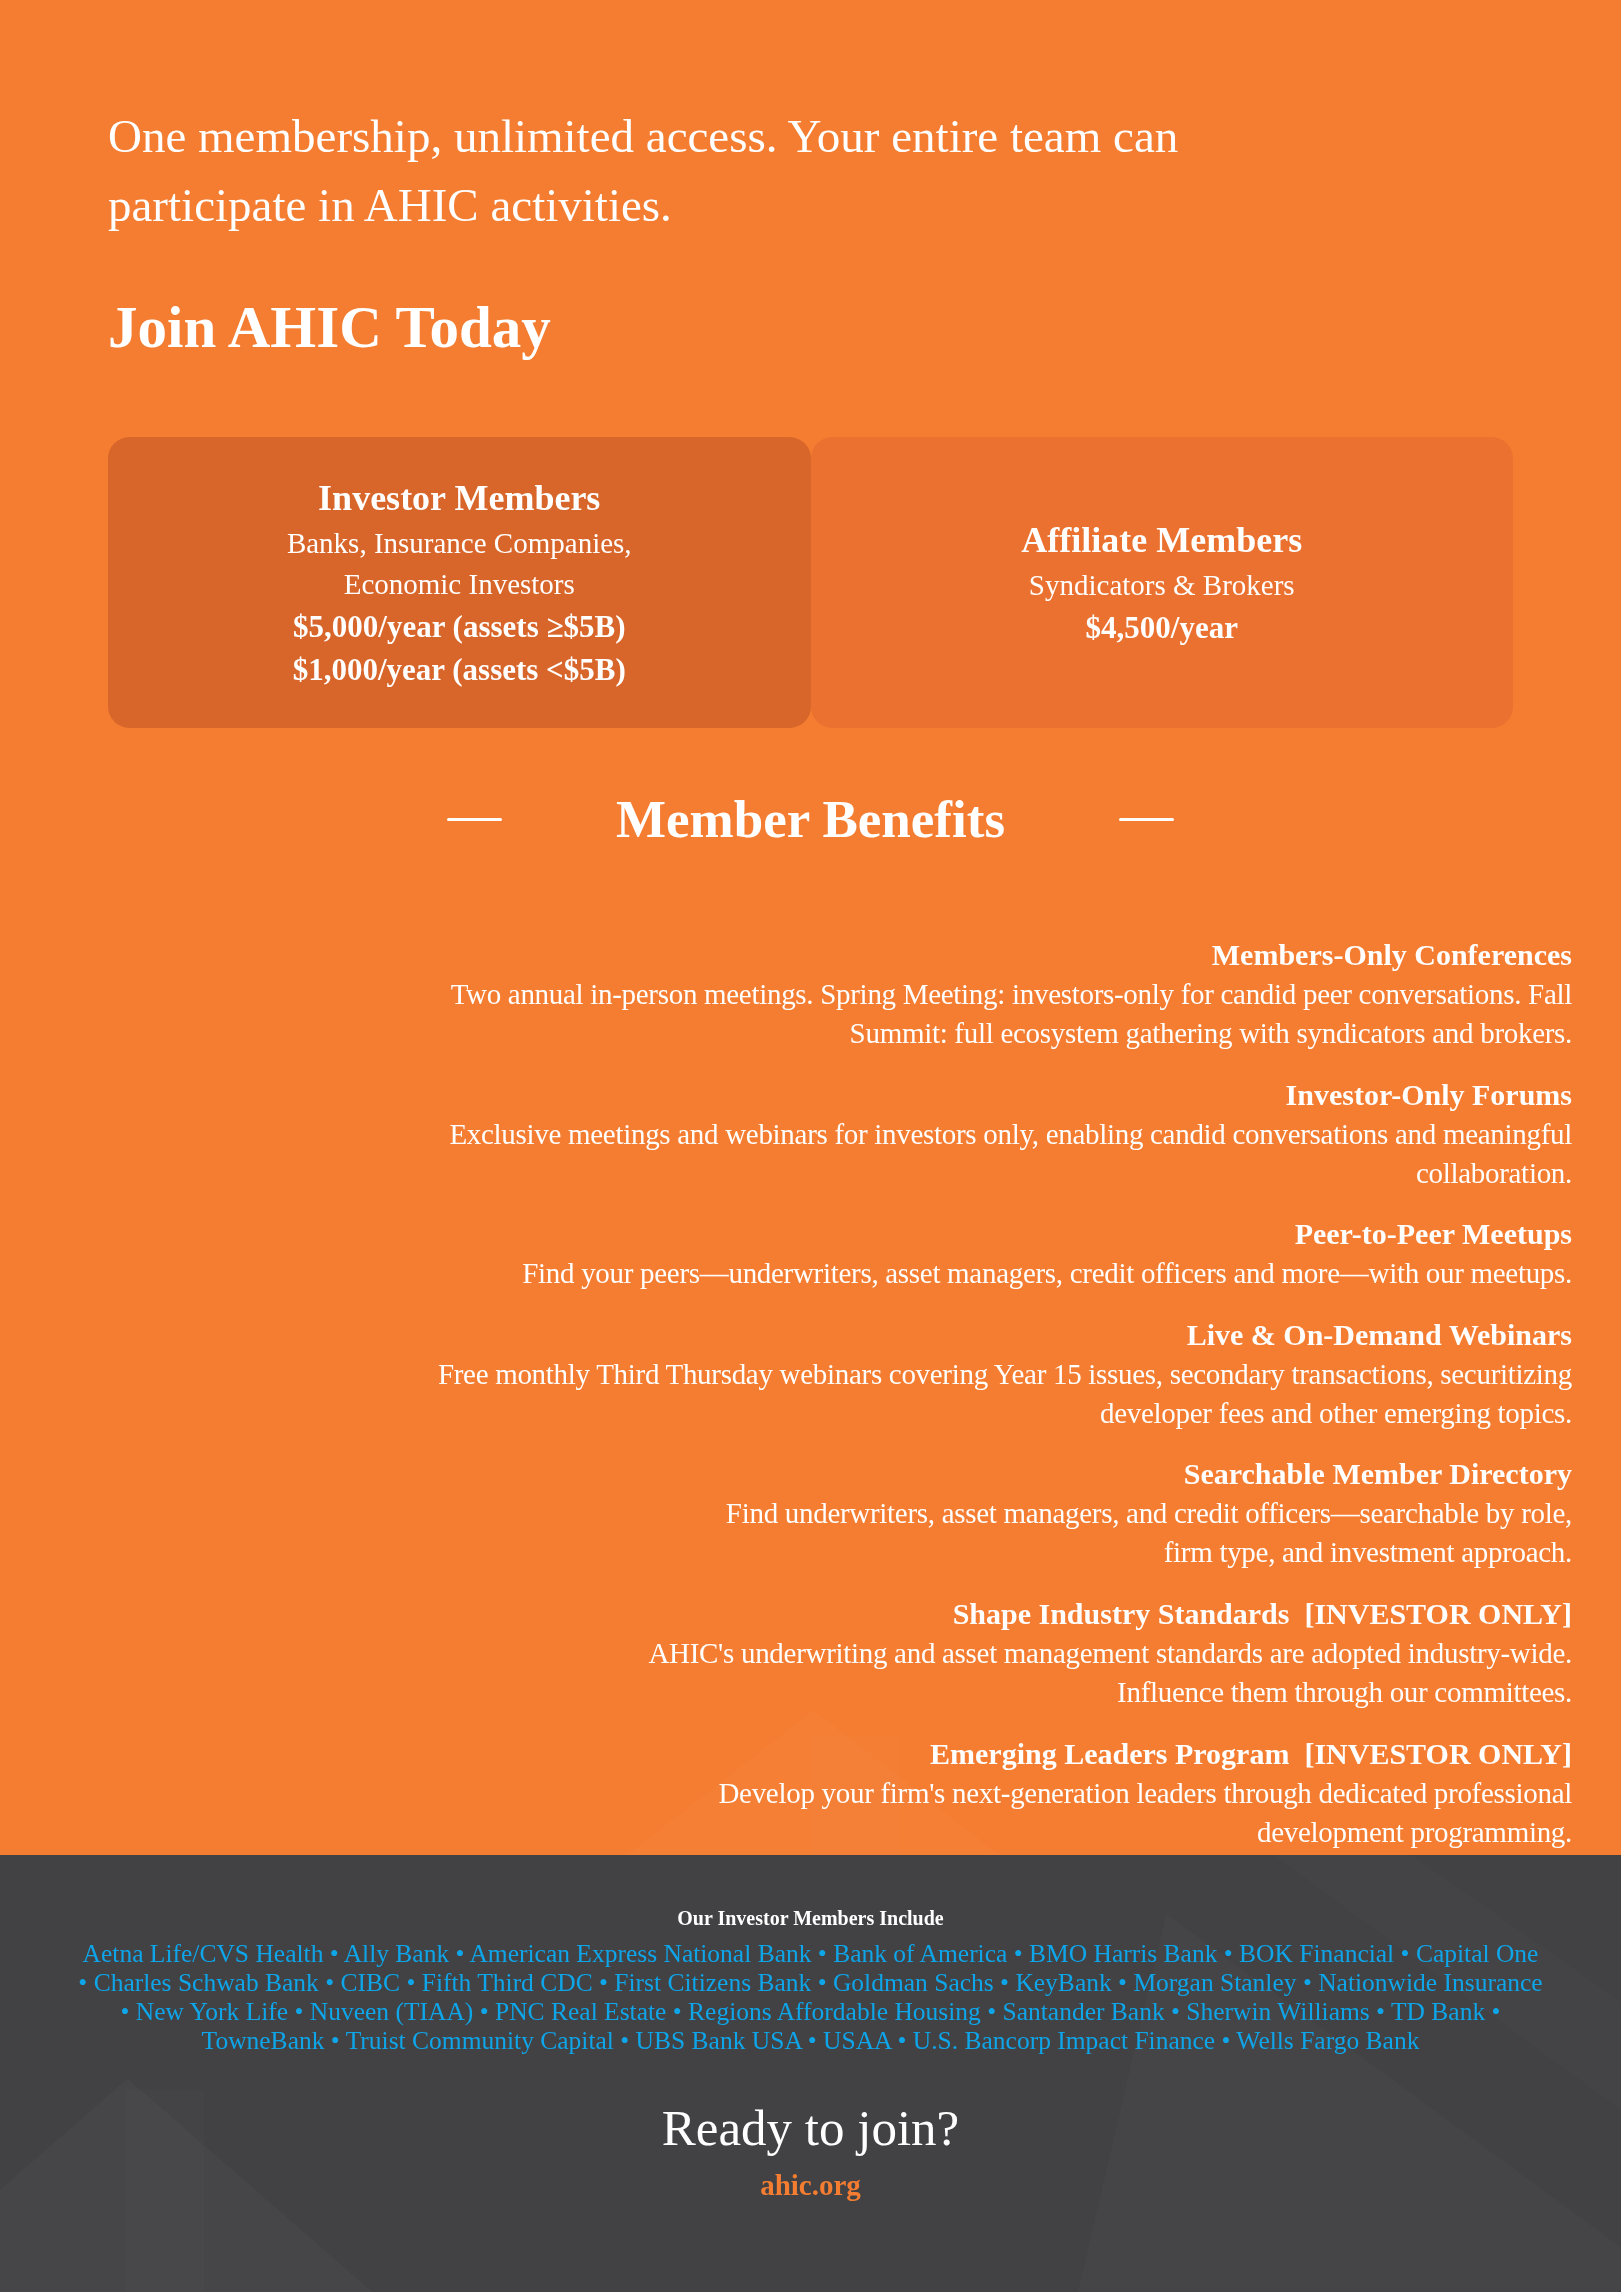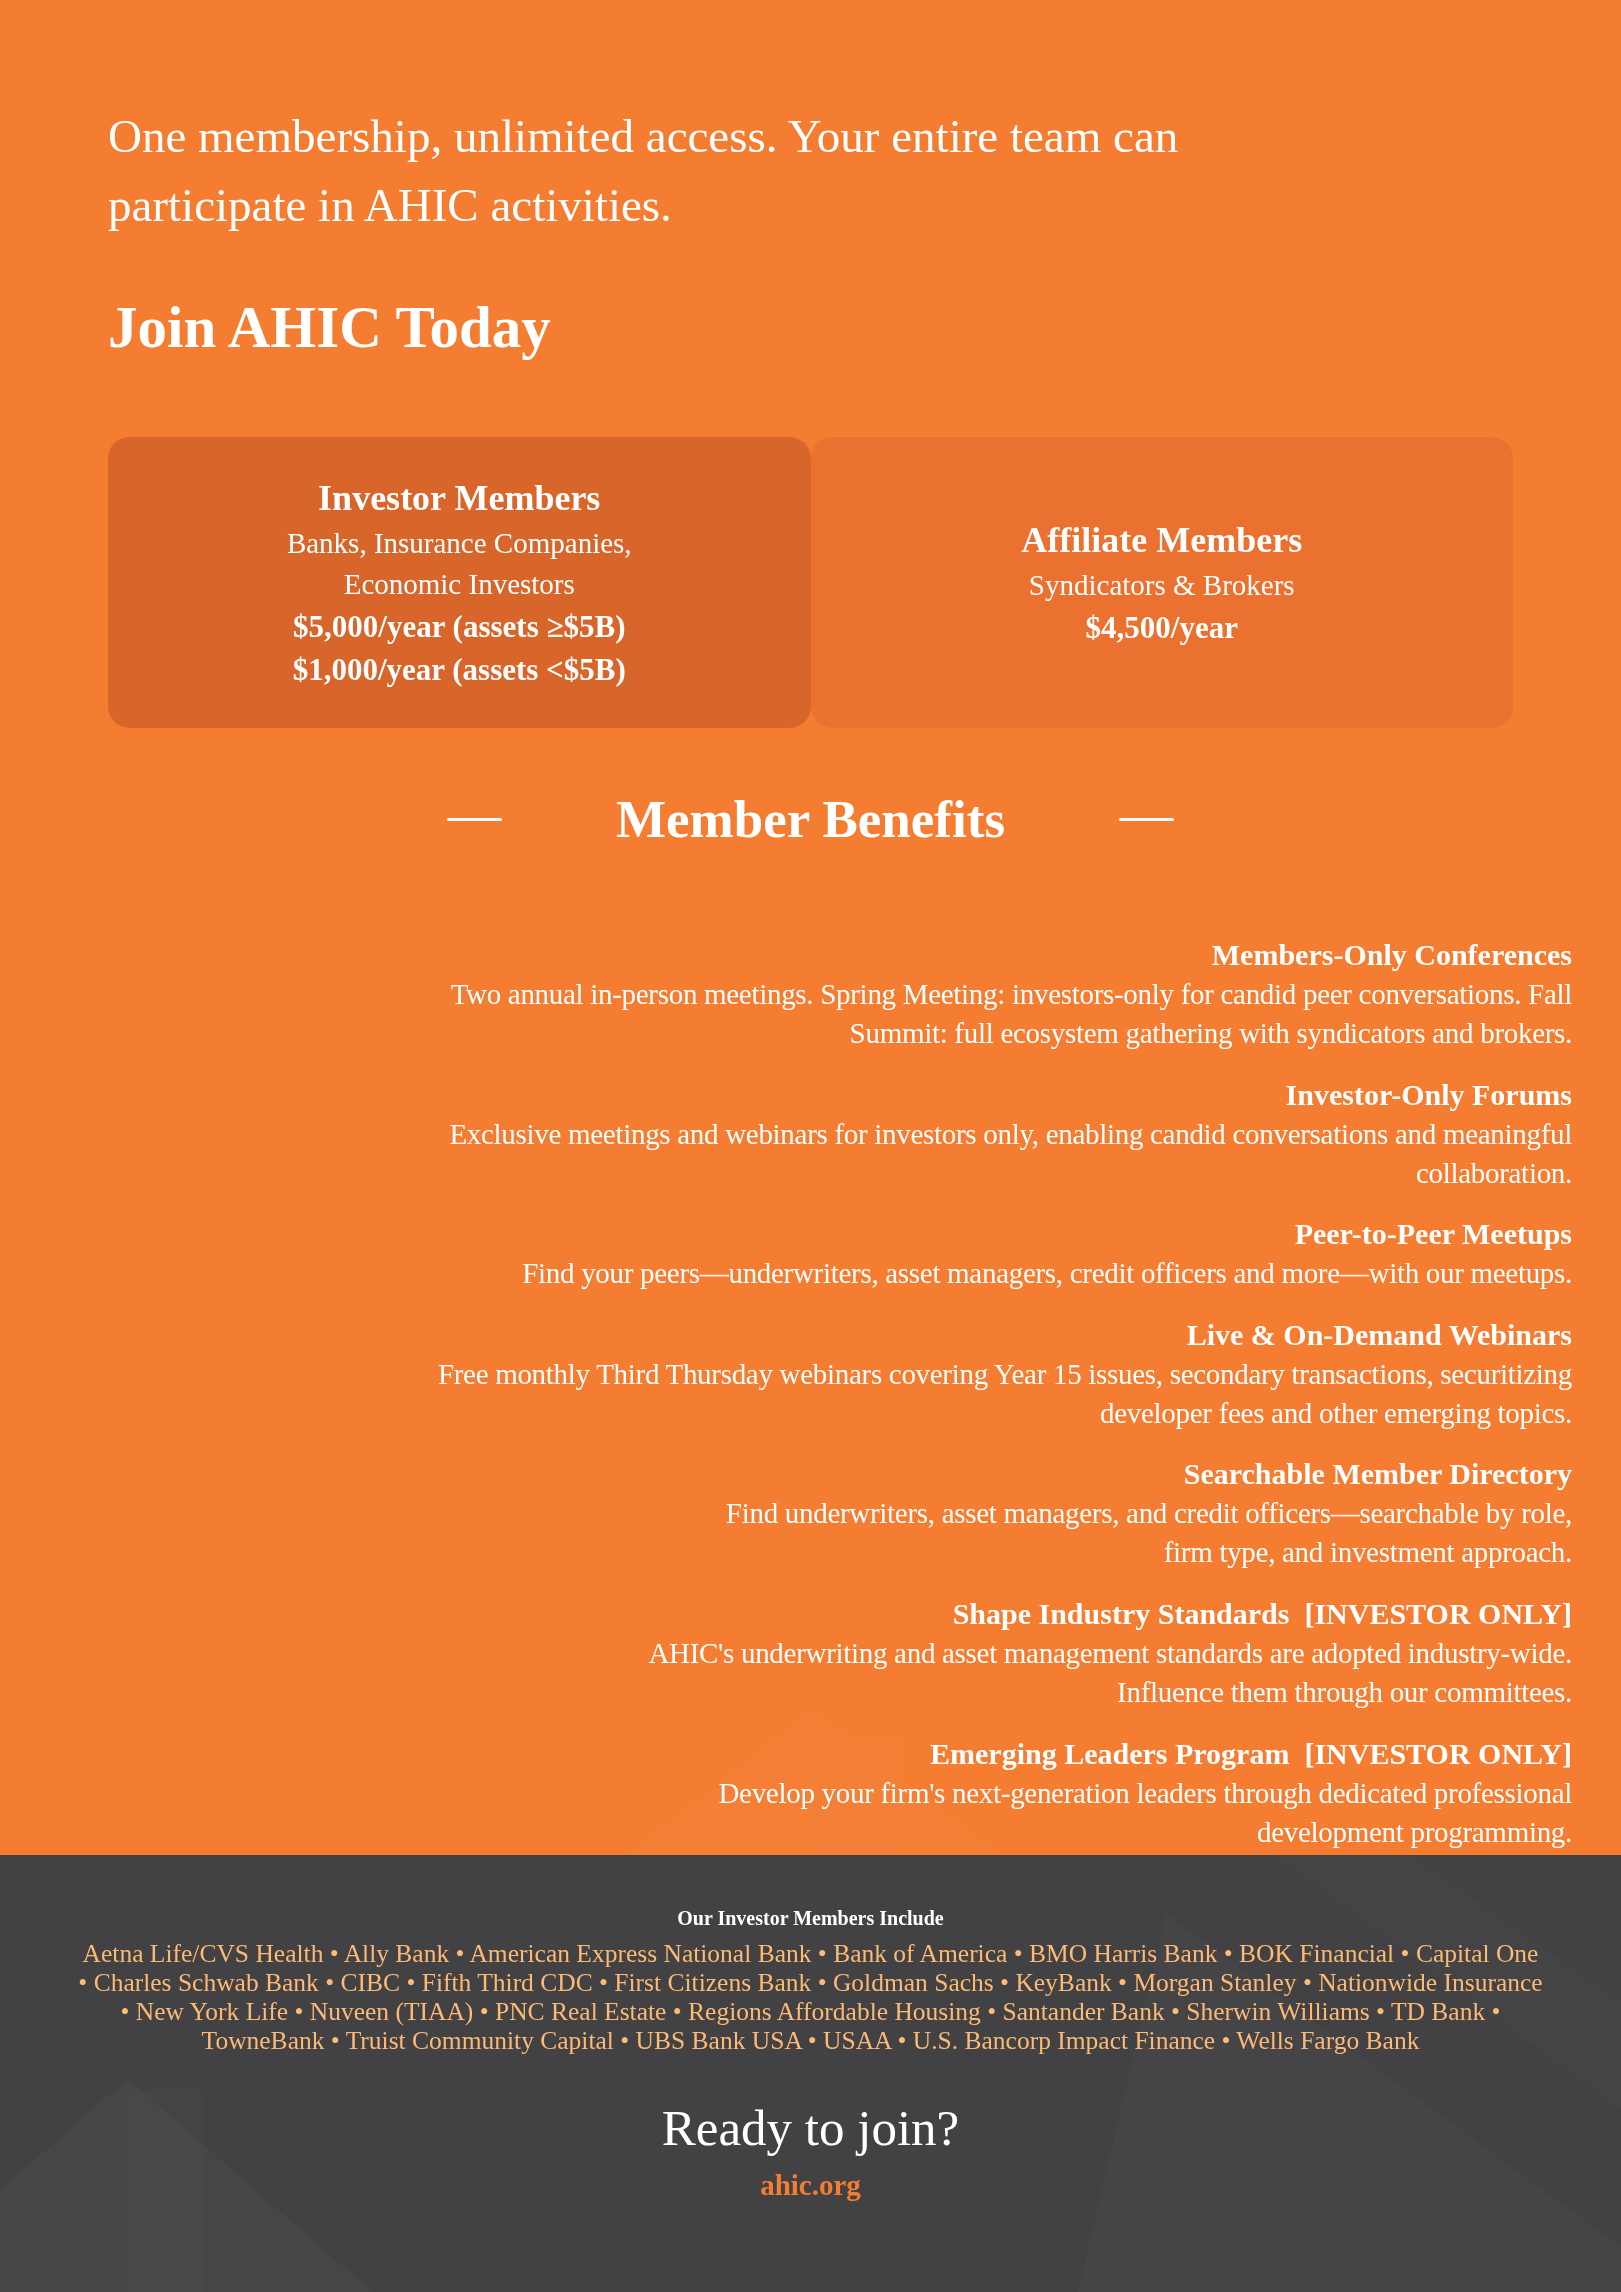--- a/index.html
+++ b/index.html
@@ -85,21 +85,21 @@
     text-align:center;
     overflow:hidden;
   }
   .footer-content{position:relative;z-index:1;}
   .f-heading{padding-top:47px;font-size:20px;line-height:33px;font-weight:bold;color:#ffffff;}
   .f-list{
     margin:3.9px auto 0;
     max-width:1470px;
     font-size:25.5px;
     line-height:29px;
-    color:#fdba74;
+    color:#0ea5e9;
   }
   .f-cta{margin-top:41px;font-size:51px;line-height:65px;font-weight:normal;}
   .f-url{
     display:inline-block;
     margin-top:5.9px;
     font-size:29px;
     line-height:37px;
     font-weight:bold;
     color:var(--accent);
     text-decoration:none;

